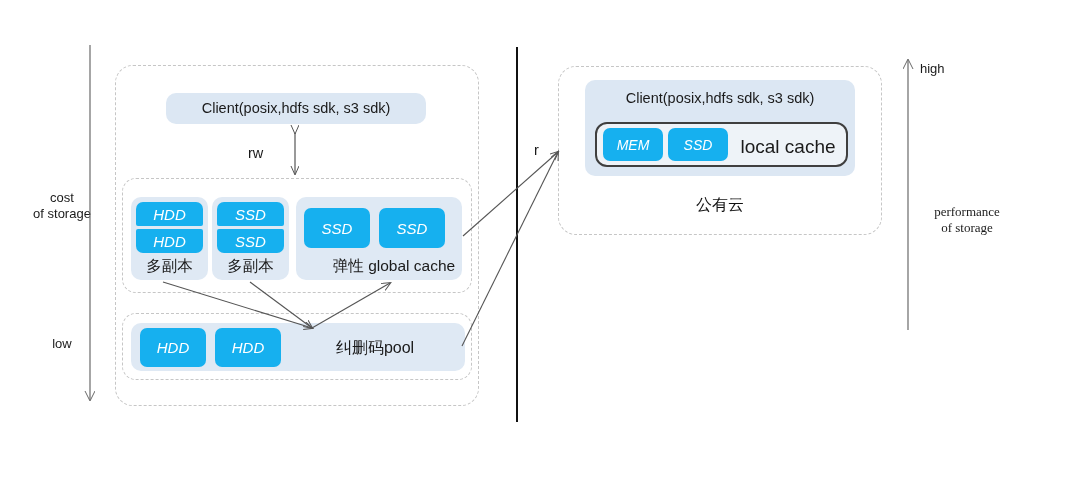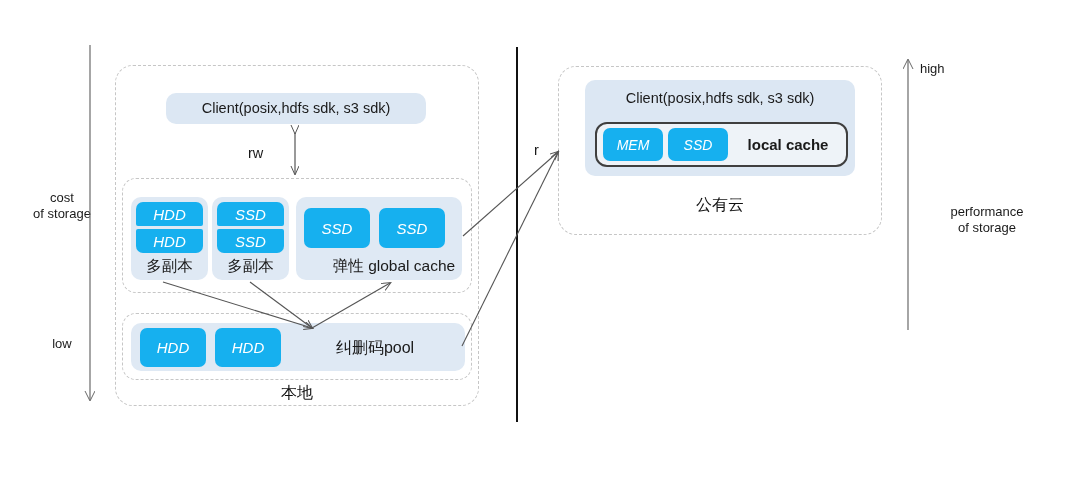--- a/index.html
+++ b/index.html
@@ -120,21 +120,21 @@
 </head>
 <body>
 
 <div id="canvas">
 
   <div class="axis-label" style="left:22px; top:190px; width:80px;">cost
 of storage</div>
   <div class="axis-label" style="left:22px; top:336px; width:80px;">low</div>
 
   <div class="axis-label" style="left:920px; top:61px; width:70px; text-align:left;">high</div>
-  <div class="axis-label" style="left:932px; top:204px; width:110px;">performance
+  <div class="axis-label" style="left:912px; top:204px; width:110px;font-family:Liberation Serif, serif;">performance
 of storage</div>
 
   <div class="divider" style="left:516px; top:47px; height:375px;"></div>
 
   <div class="dashed-box" style="left:115px; top:65px; width:364px; height:341px;"></div>
 
   <div class="panel" style="left:166px; top:93px; width:260px; height:31px;"></div>
   <div class="centered-text" style="left:166px; top:100px; width:260px;">Client(posix,hdfs sdk, s3 sdk)</div>
 
   <div class="arrow-label" style="left:248px; top:145px;text-align:center;">rw</div>
@@ -156,31 +156,30 @@
   <div class="chip" style="left:379px; top:208px; width:66px; height:40px;">SSD</div>
   <div class="centered-text" style="left:296px; top:256px; width:196px; font-size:15.5px;">弹性 global cache</div>
 
   <div class="dashed-box inner" style="left:122px; top:313px; width:350px; height:67px;"></div>
 
   <div class="panel panel-soft" style="left:131px; top:323px; width:334px; height:48px;"></div>
   <div class="chip" style="left:140px; top:328px; width:66px; height:39px;">HDD</div>
   <div class="chip" style="left:215px; top:328px; width:66px; height:39px;">HDD</div>
   <div class="centered-text" style="left:290px; top:338px; width:170px; font-size:16px;">纠删码pool</div>
 
-  <div class="region-caption" style="left:115px; top:383px; width:364px;">本地</div>
 
   <div class="dashed-box" style="left:558px; top:66px; width:324px; height:169px;"></div>
 
   <div class="panel" style="left:585px; top:80px; width:270px; height:96px;"></div>
   <div class="centered-text" style="left:585px; top:90px; width:270px;">Client(posix,hdfs sdk, s3 sdk)</div>
 
   <div class="outlined-box" style="left:595px; top:122px; width:253px; height:45px;"></div>
   <div class="chip small" style="left:603px; top:128px; width:60px; height:33px;">MEM</div>
   <div class="chip small" style="left:668px; top:128px; width:60px; height:33px;">SSD</div>
-  <div class="centered-text" style="left:733px; top:136px; width:110px; font-size:15px;font-weight:bold;">local cache</div>
+  <div class="centered-text" style="left:733px; top:136px; width:110px; font-size:19px;">local cache</div>
 
   <div class="region-caption" style="left:558px; top:195px; width:324px;">公有云</div>
 
   <div class="arrow-label" style="left:534px; top:142px;">r</div>
 
   <svg id="arrows" viewBox="0 0 1080 496" xmlns="http://www.w3.org/2000/svg">
     <defs>
       <marker id="ah-thin" markerWidth="10" markerHeight="10" refX="8" refY="4" orient="auto" markerUnits="userSpaceOnUse">
         <path d="M0,0 L9,4 L0,8" fill="none" stroke="#555" stroke-width="1"></path>
       </marker>

